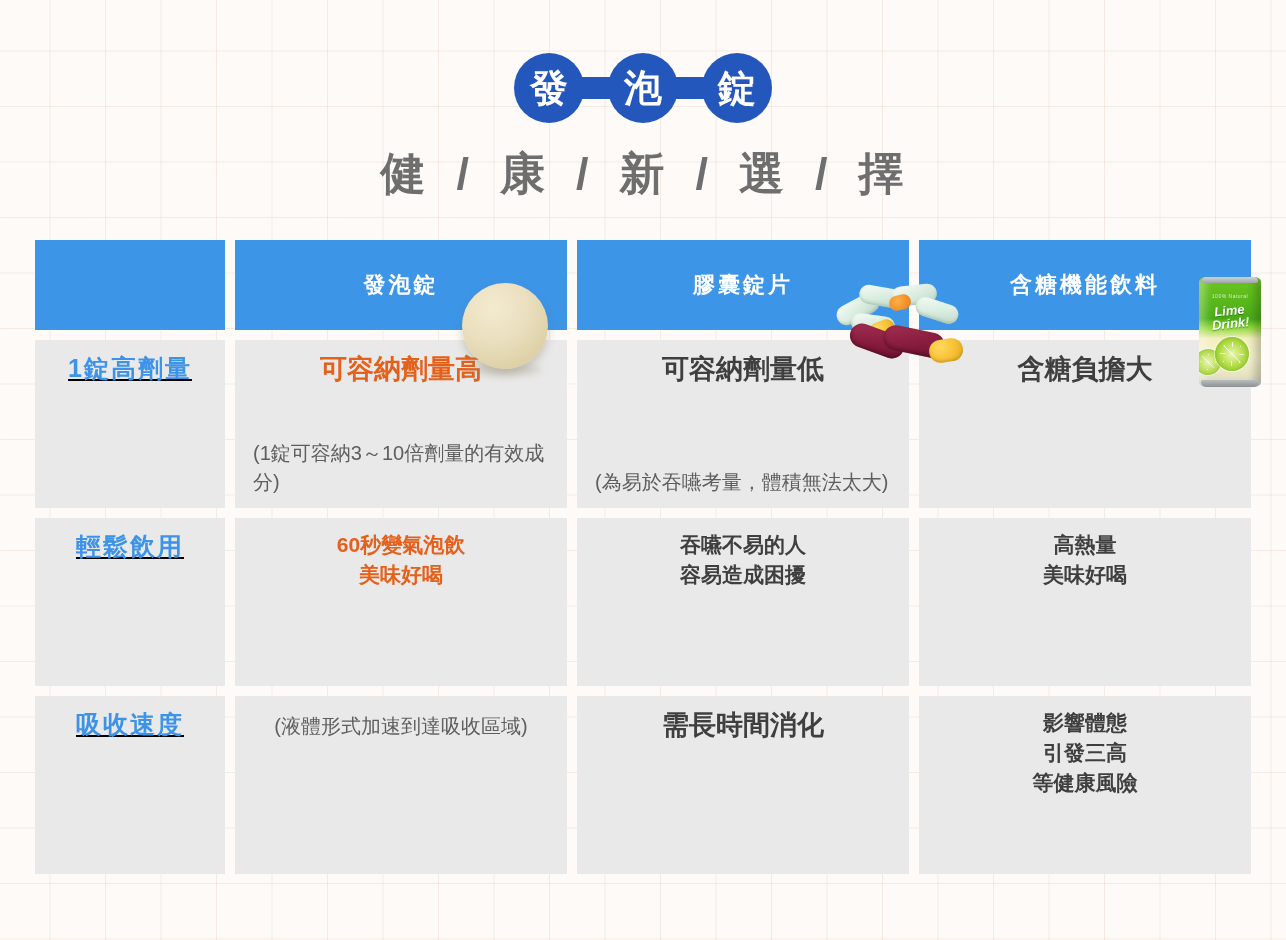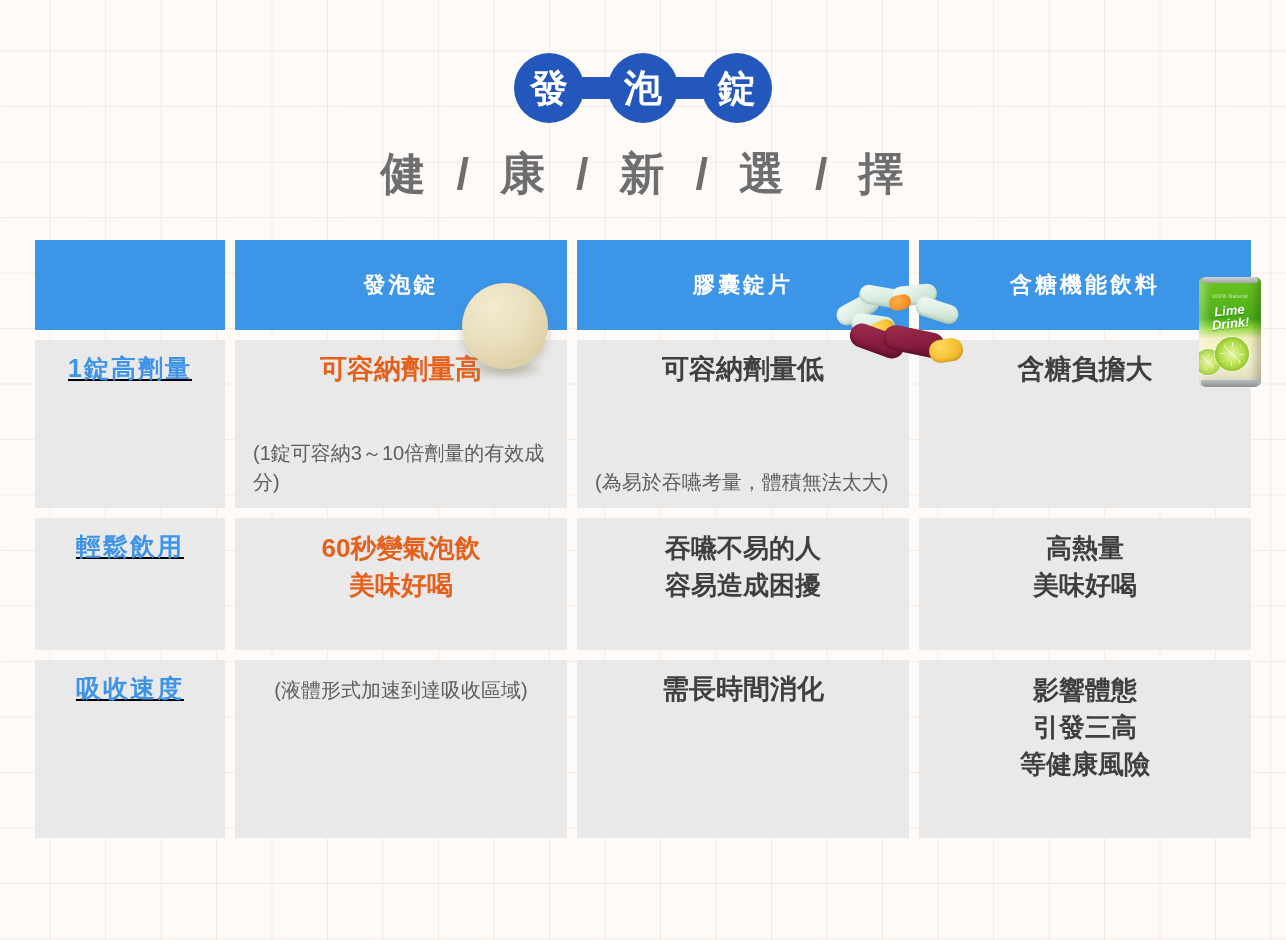--- a/index.html
+++ b/index.html
@@ -161,28 +161,28 @@
   .headline.plain  { color: #3f3f3f; }
   .sub {
     font-size: 20px;
     color: #5e5e5e;
     line-height: 1.42;
     margin-top: 4px;
   }
   .sub.center { text-align: center; }
   .stack-lines {
     text-align: center;
-    font-size: 26px;
+    font-size: 21px;
     font-weight: bold;
     color: #3f3f3f;
     line-height: 1.42;
   }
 
   #row1 { height: 168px; }
-  #row2 { height: 132px; }
+  #row2 { height: 168px; }
   #row3 { height: 178px; }
 
   
   .prod { position: absolute; z-index: 5; pointer-events: none; }
 
   
   #tablet-img {
     left: 462px;
     top: 283px;
     width: 86px;

